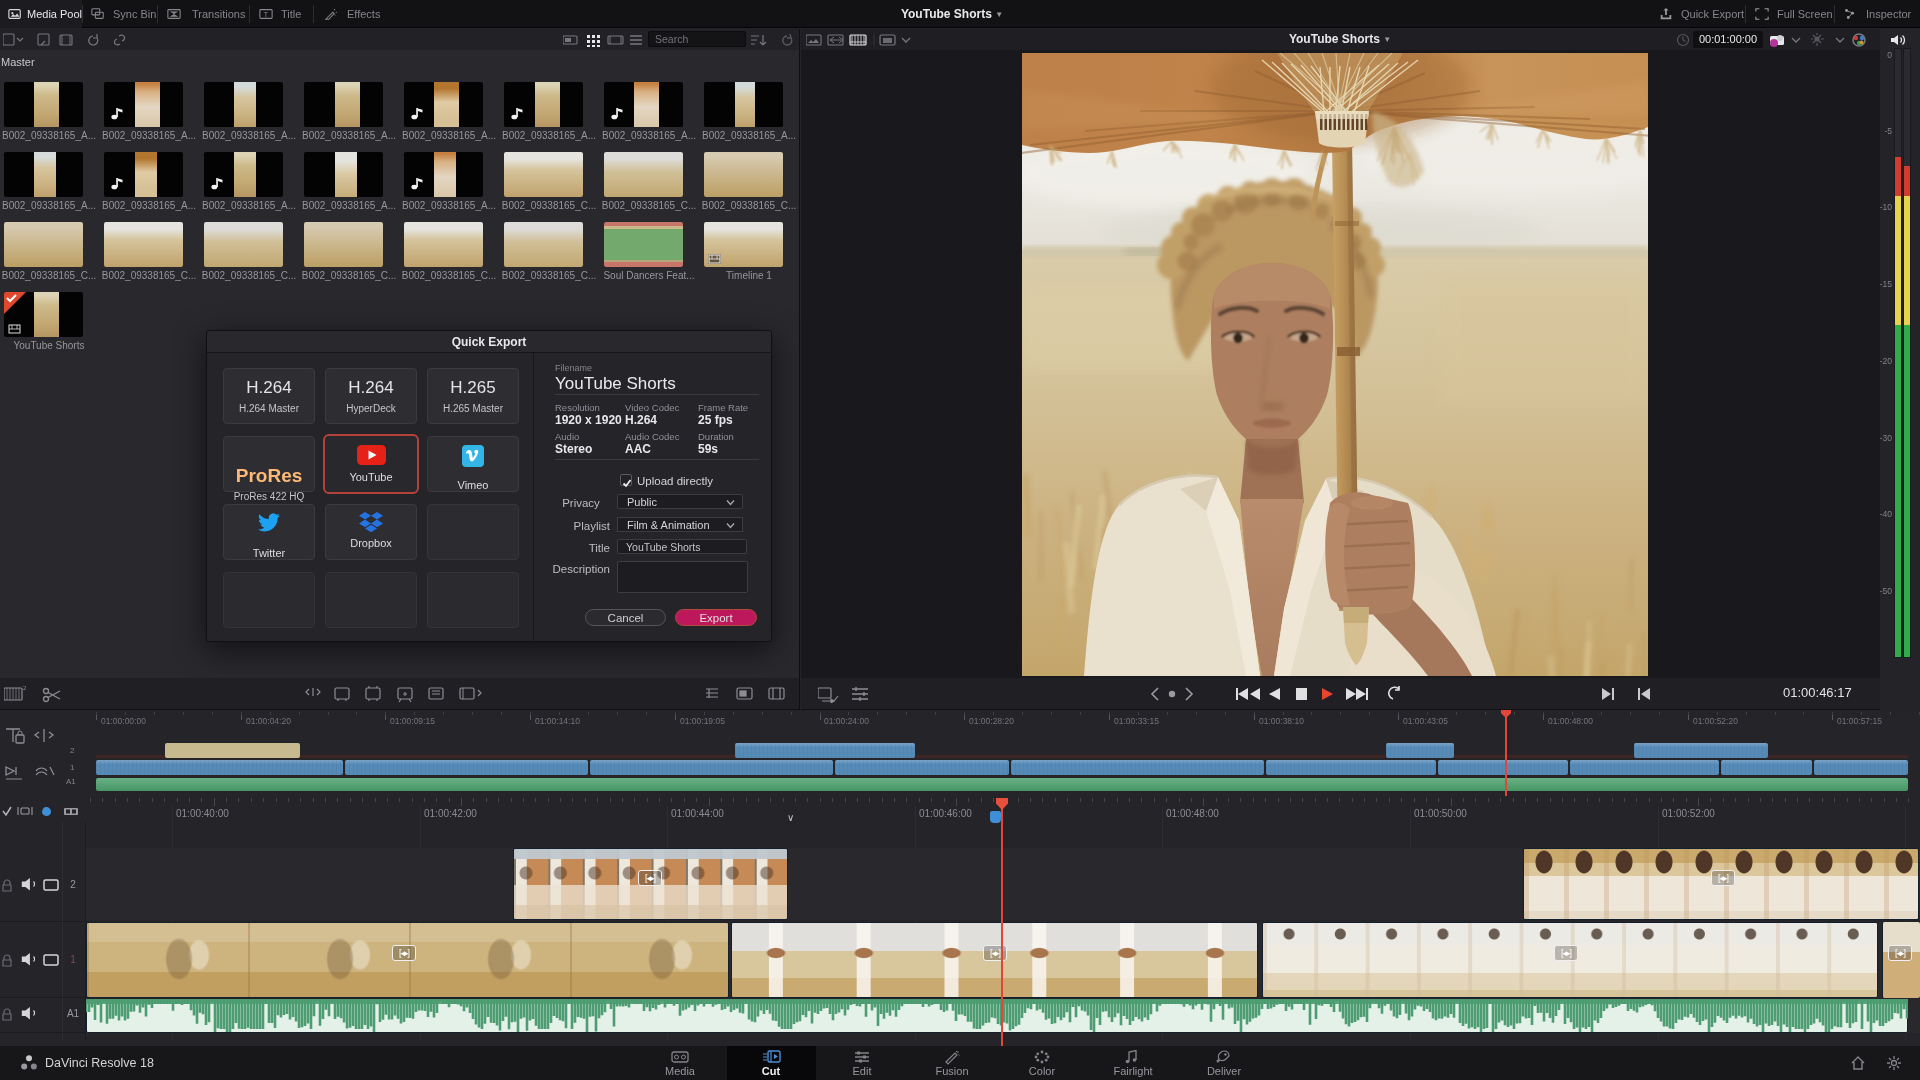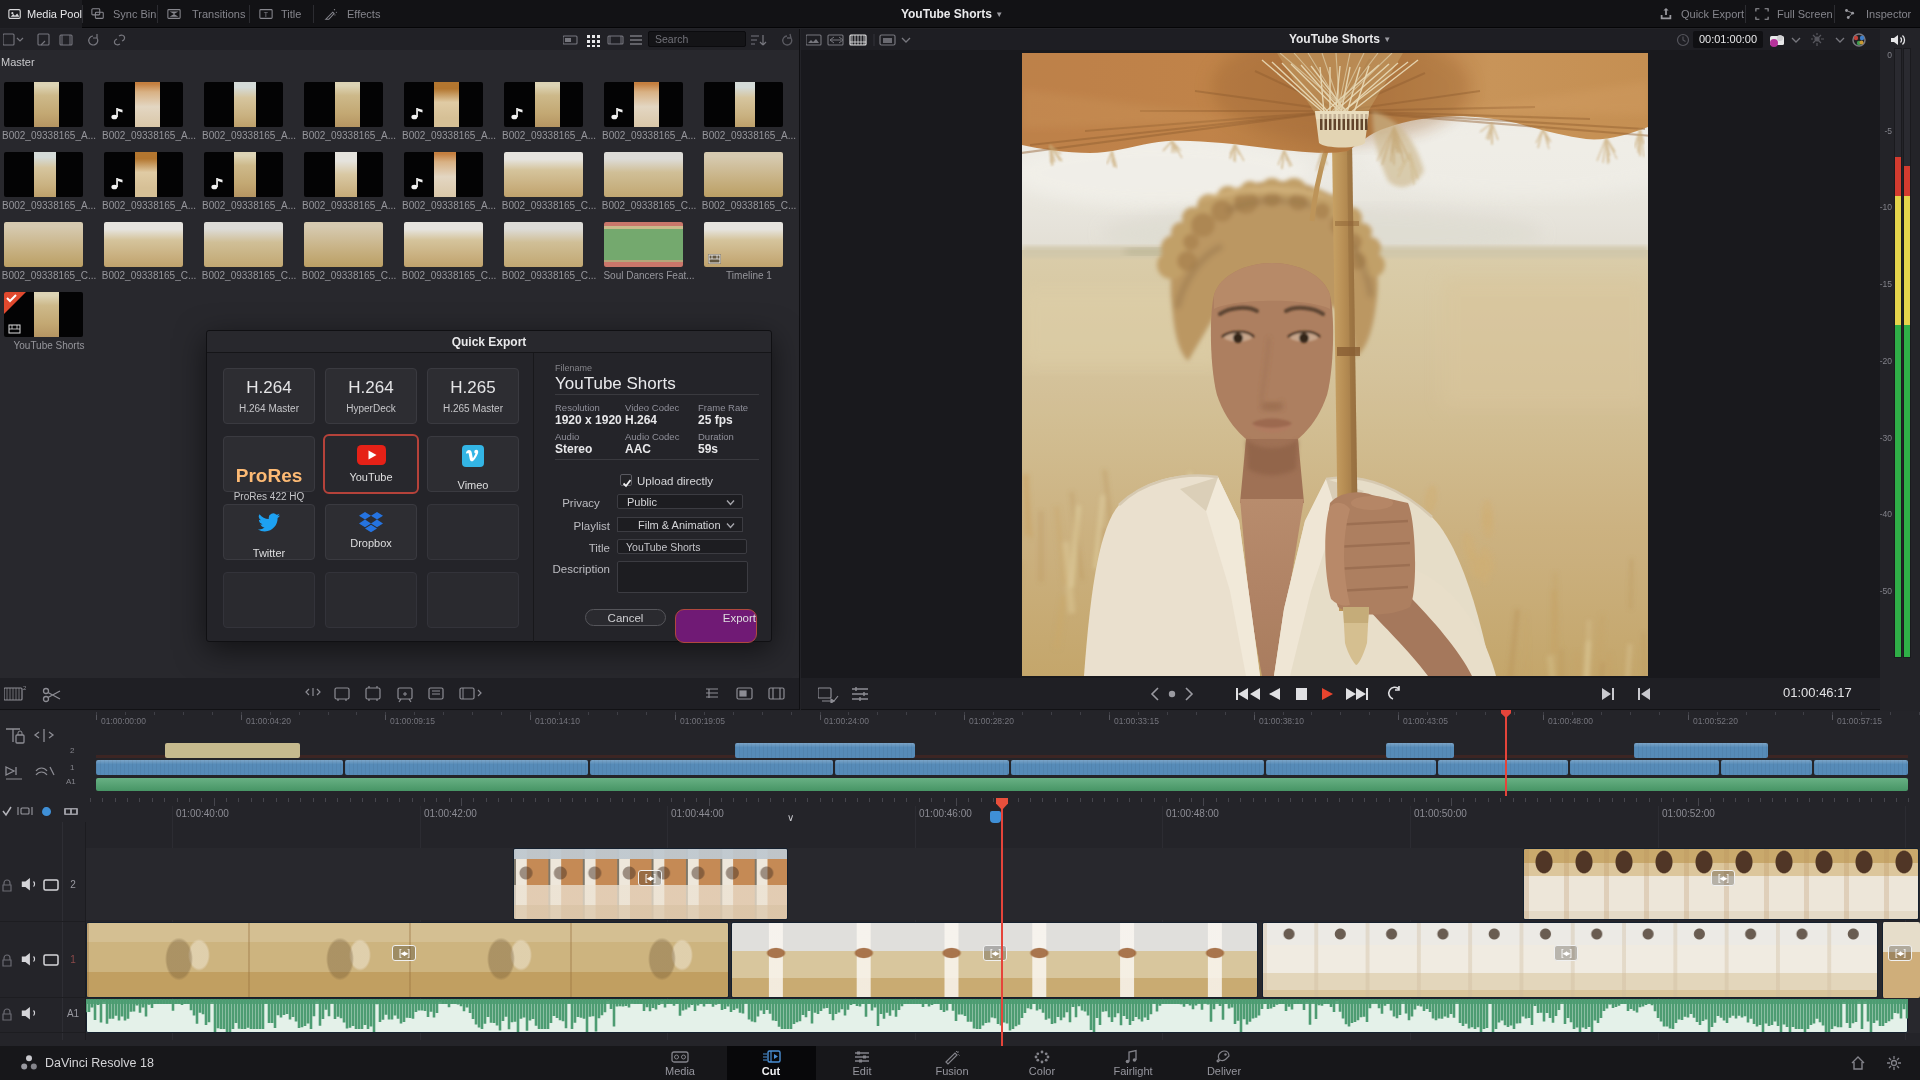--- a/index.html
+++ b/index.html
@@ -412,29 +412,29 @@
   <div class="abs" style="left:348px;top:128px;width:204px;height:1px;background:#3a3a3f"></div>
   <div class="abs" style="left:413px;top:143px;width:12px;height:12px;background:#222226;border:1px solid #5a5a61;border-radius:2px"><svg width="12" height="12" viewBox="0 0 12 12">
           <path d="M2.5 6.5l2.5 2.5 4.5-6" fill="none" stroke="#f0f0f2" stroke-width="1.8"></path>
         </svg></div>
   <div class="abs" style="left:430px;top:144px;font-size:11.5px;color:#d5d5d8">Upload directly</div>
   <div class="abs" style="left:345px;top:166px;width:58px;text-align:center;font-size:11.5px;color:#bcbcc1">Privacy</div>
   <div class="abs" style="left:410px;top:163px;width:126px;height:15px;background:#1d1d21;border:1px solid #3c3c42;border-radius:2px;font-size:11px;color:#d5d5d8;line-height:14px;padding-left:9px">Public<svg style="position:absolute;right:7px;top:4px" width="9" height="7" viewBox="0 0 9 7">
           <path d="M1 1.5l3.5 4L8 1.5" fill="none" stroke="#a5a5ab" stroke-width="1.4"></path>
         </svg></div>
   <div class="abs" style="left:345px;top:189px;width:58px;text-align:right;font-size:11.5px;color:#bcbcc1">Playlist</div>
-  <div class="abs" style="left:410px;top:186px;width:126px;height:15px;background:#1d1d21;border:1px solid #3c3c42;border-radius:0;font-size:11px;color:#d5d5d8;line-height:14px;padding-left:20px">Film &amp; Animation<svg style="position:absolute;right:7px;top:4px" width="9" height="7" viewBox="0 0 9 7">
+  <div class="abs" style="left:410px;top:186px;width:126px;height:15px;background:#1d1d21;border:1px solid #3c3c42;border-radius:0;font-size:11px;color:#d5d5d8;line-height:14px;padding-left:9px">Film &amp; Animation<svg style="position:absolute;right:7px;top:4px" width="9" height="7" viewBox="0 0 9 7">
           <path d="M1 1.5l3.5 4L8 1.5" fill="none" stroke="#a5a5ab" stroke-width="1.4"></path>
         </svg></div>
   <div class="abs" style="left:345px;top:211px;width:58px;text-align:right;font-size:11.5px;color:#bcbcc1">Title</div>
   <div class="abs" style="left:410px;top:208px;width:130px;height:15px;background:#1d1d21;border:1px solid #3c3c42;border-radius:2px;font-size:10.5px;color:#c3c3c8;line-height:14px;padding-left:8px">YouTube Shorts</div>
   <div class="abs" style="left:345px;top:232px;width:58px;text-align:right;font-size:11.5px;color:#bcbcc1">Description</div>
   <div class="abs" style="left:410px;top:230px;width:131px;height:32px;background:#1d1d21;border:1px solid #3c3c42;border-radius:2px"></div>
   <div class="abs" style="left:378px;top:278px;width:81px;height:17px;border:1px solid #55555a;border-radius:9px;background:#2a2a2f;text-align:center;line-height:16px;font-size:11.5px;color:#d0d0d3">Cancel</div>
-  <div class="abs" style="left:468px;top:278px;width:82px;height:34px;border:1px solid #b0483e;border-radius:9px;background:#701a75;text-align:right;line-height:16px;font-size:11.5px;color:#dededf">Export</div>
+  <div class="abs" style="left:468px;top:278px;width:82px;height:17px;border:1px solid #b0483e;border-radius:9px;background:#be185d;text-align:center;line-height:16px;font-size:11.5px;color:#dededf">Export</div>
 </div>
 <div id="viewer"></div>
 <div id="vframe"><svg width="626" height="623" viewBox="0 0 626 623">
 <defs>
 <linearGradient id="skyg" x1="0" y1="0" x2="0" y2="1">
             <stop offset="0" stop-color="#f1f0ec"></stop>
             <stop offset="0.6" stop-color="#edece7"></stop>
             <stop offset="1" stop-color="#e3e0d6"></stop>
           </linearGradient>
 <linearGradient id="fldg" x1="0" y1="0" x2="0" y2="1">

